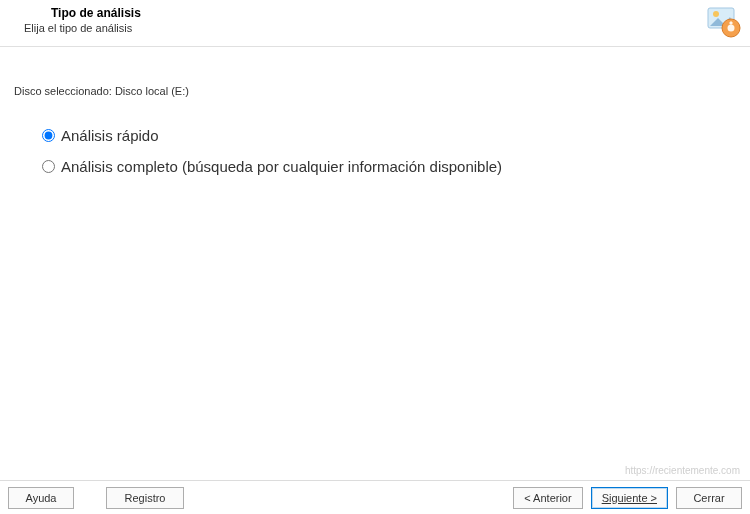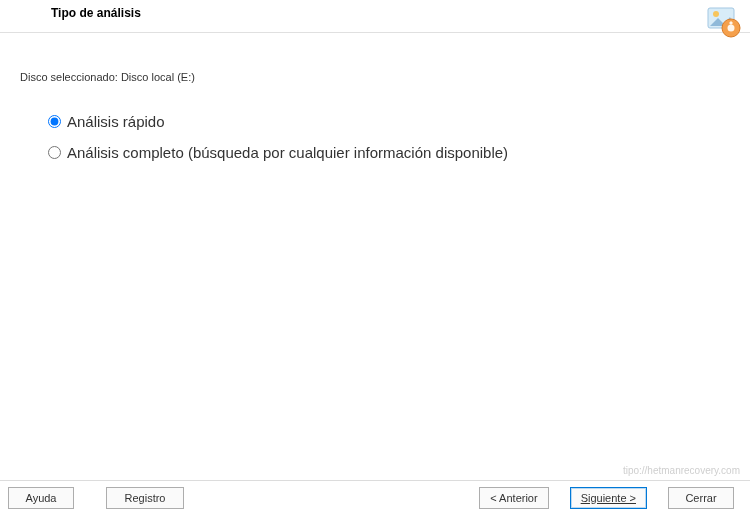--- a/index.html
+++ b/index.html
@@ -35,21 +35,21 @@
       right: 8px;
       width: 36px;
       height: 36px;
     }
     .divider {
       border: none;
       border-top: 1px solid #e0e0e0;
       margin: 0;
     }
     .content {
-      padding: 38px 30px 0 20px;
+      padding: 38px 30px 0 14px;
     }
     .disk-label {
       font-size: 11px;
       color: #333;
     }
     .options {
       margin-top: 30px;
       margin-left: 28px;
     }
     .radio-row {
@@ -85,35 +85,35 @@
       position: absolute;
       bottom: 33px;
       left: 0;
       right: 0;
       border-top: 1px solid #dcdcdc;
     }
     .footer {
       position: absolute;
       bottom: 0;
       left: 0;
-      right: 8px;
+      right: 0;
       height: 33px;
       display: flex;
       align-items: center;
       padding: 0 8px;
       background: #fff;
     }
     .footer-left {
       display: flex;
       gap: 6px;
     }
     .footer-right {
       margin-left: auto;
       display: flex;
-      gap: 21px;
+      gap: 8px;
     }
     .btn {
       font-family: inherit;
       font-size: 11px;
       color: #333;
       height: 22px;
       min-width: 66px;
       padding: 0 10px;
       background: #fafafa;
       border: 1px solid #adadad;
@@ -142,20 +142,21 @@
       border-right: 3px solid transparent;
       border-top: 4px solid #333;
       margin-left: 2px;
     }
   </style>
 </head>
 <body>
 
 <div class="header">
   <div class="title">Tipo de análisis</div>
+  <div class="subtitle">Elija el tipo de análisis</div>
   <div class="header-icon">
     <svg viewBox="0 0 36 36" width="36" height="36">
       <rect x="2" y="4" width="26" height="20" rx="2" fill="#d8ecf8" stroke="#a3c7e2" stroke-width="1"></rect>
       <circle cx="10" cy="10" r="3" fill="#f7c55c"></circle>
       <path d="M4 22 L12 14 L18 20 L24 13 L28 22 Z" fill="#8fb9d9"></path>
       <circle cx="25" cy="24" r="9" fill="#f5a04c" stroke="#d87c28" stroke-width="1"></circle>
       <circle cx="25" cy="24" r="3.5" fill="#fff6ec"></circle>
       <path d="M25 17 L27 19 L25 21 L23 19 Z" fill="#fff6ec"></path>
     </svg>
   </div>
@@ -172,21 +173,21 @@
       <label for="opt-quick">Análisis rápido</label>
     </div>
     <div class="radio-row">
       <input type="radio" name="analysis" id="opt-full" style="">
       <label for="opt-full">Análisis completo (búsqueda por cualquier información disponible)</label>
     </div>
   </div>
 
 </div>
 
-<div class="watermark">tipo://hetmanrecovery.com</div>
+<div class="watermark">https://recientemente.com</div>
 
 <div class="footer-line"></div>
 
 <div class="footer">
   <div class="footer-left">
     <button class="btn">
       <span>Ayuda</span>
     </button>
     <span class="gap"></span>
     <button class="btn registro">

